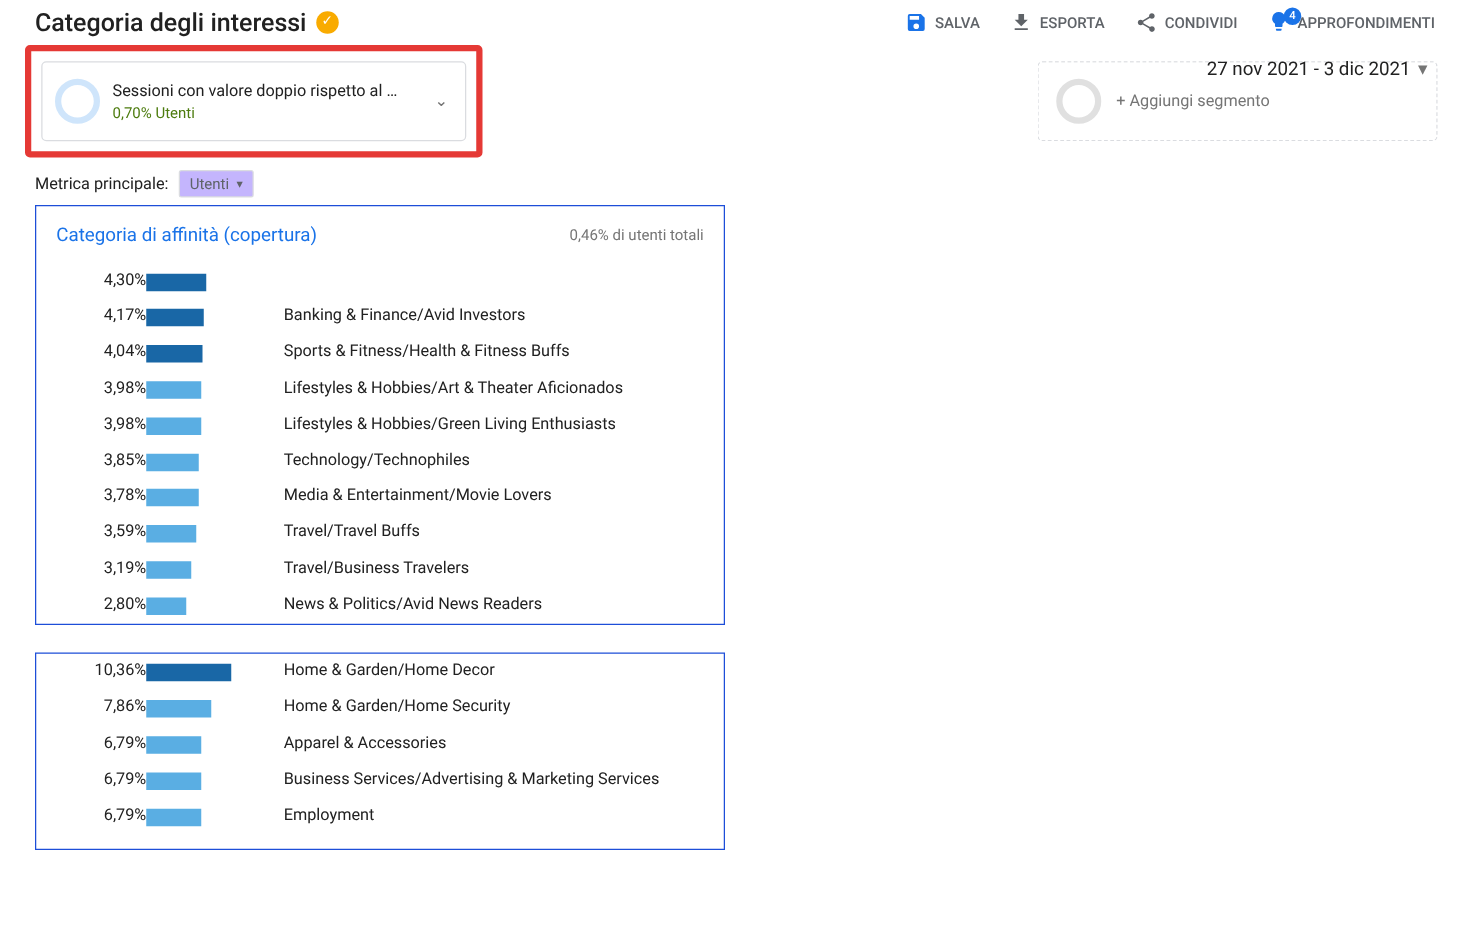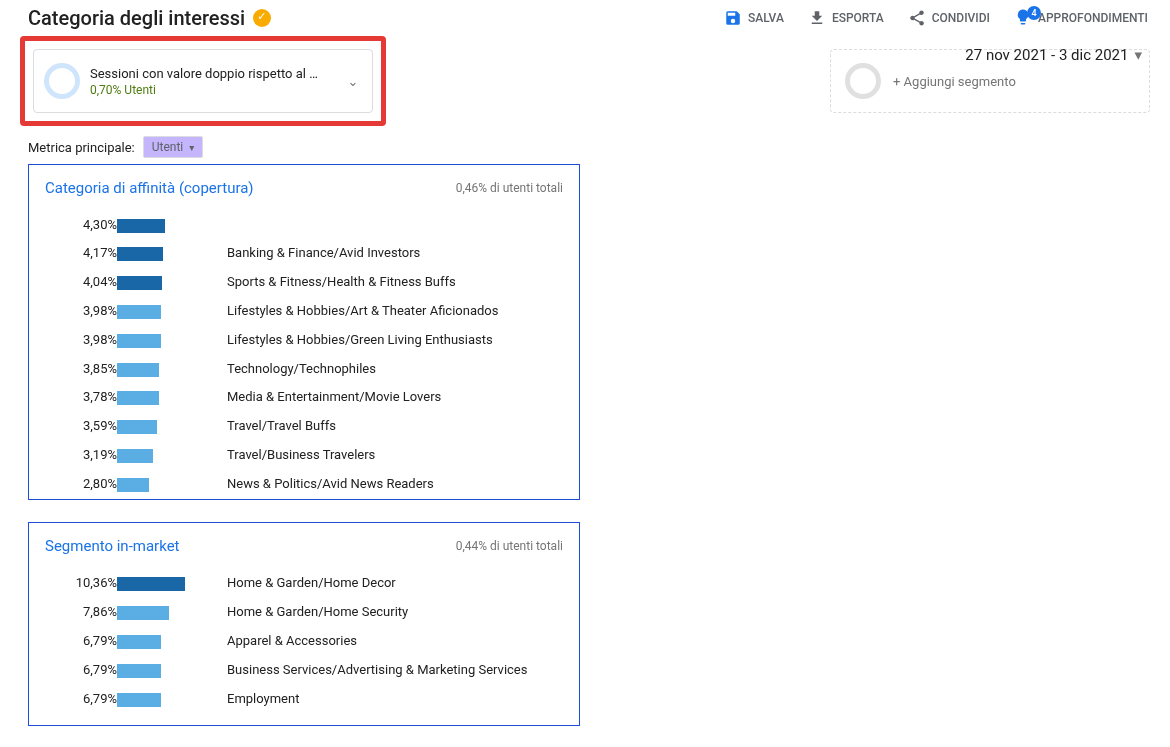--- a/index.html
+++ b/index.html
@@ -185,24 +185,20 @@
           <div class="pct">2,80%</div>
           <div class="barcell">
             <div class="bar" style="width: 32px;"></div>
           </div>
           <div class="lbl">News &amp; Politics/Avid News Readers</div>
         </div>
       </div>
   </div>
 
   <div class="panel">
-    <div class="panel-h">
-      <span class="panel-title">Segmento in-market</span>
-      <span class="panel-sub">0,44% di utenti totali</span>
-    </div>
     <div id="rows-inmarket">
         <div class="row">
           <div class="pct">10,36%</div>
           <div class="barcell">
             <div class="bar dark" style="width: 68px;"></div>
           </div>
           <div class="lbl">Home &amp; Garden/Home Decor</div>
         </div>
         <div class="row">
           <div class="pct">7,86%</div>

